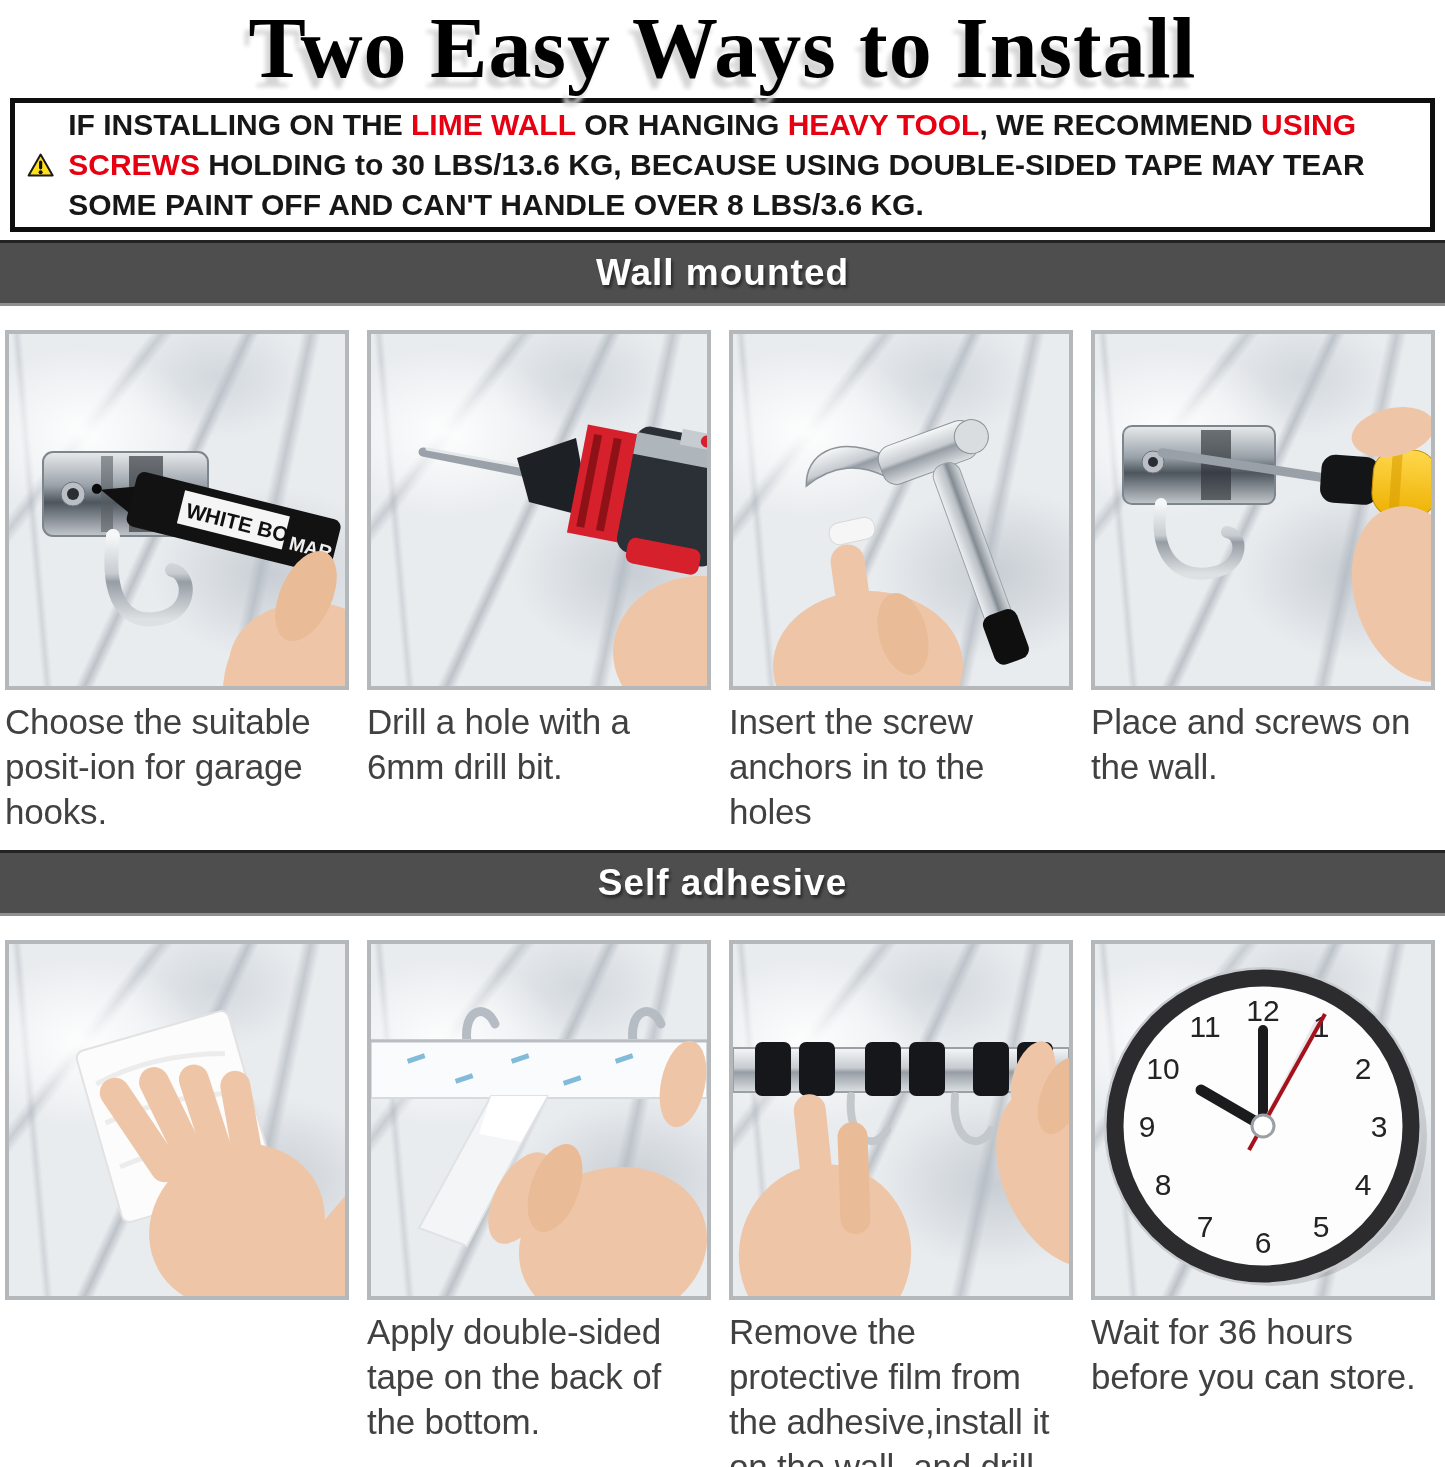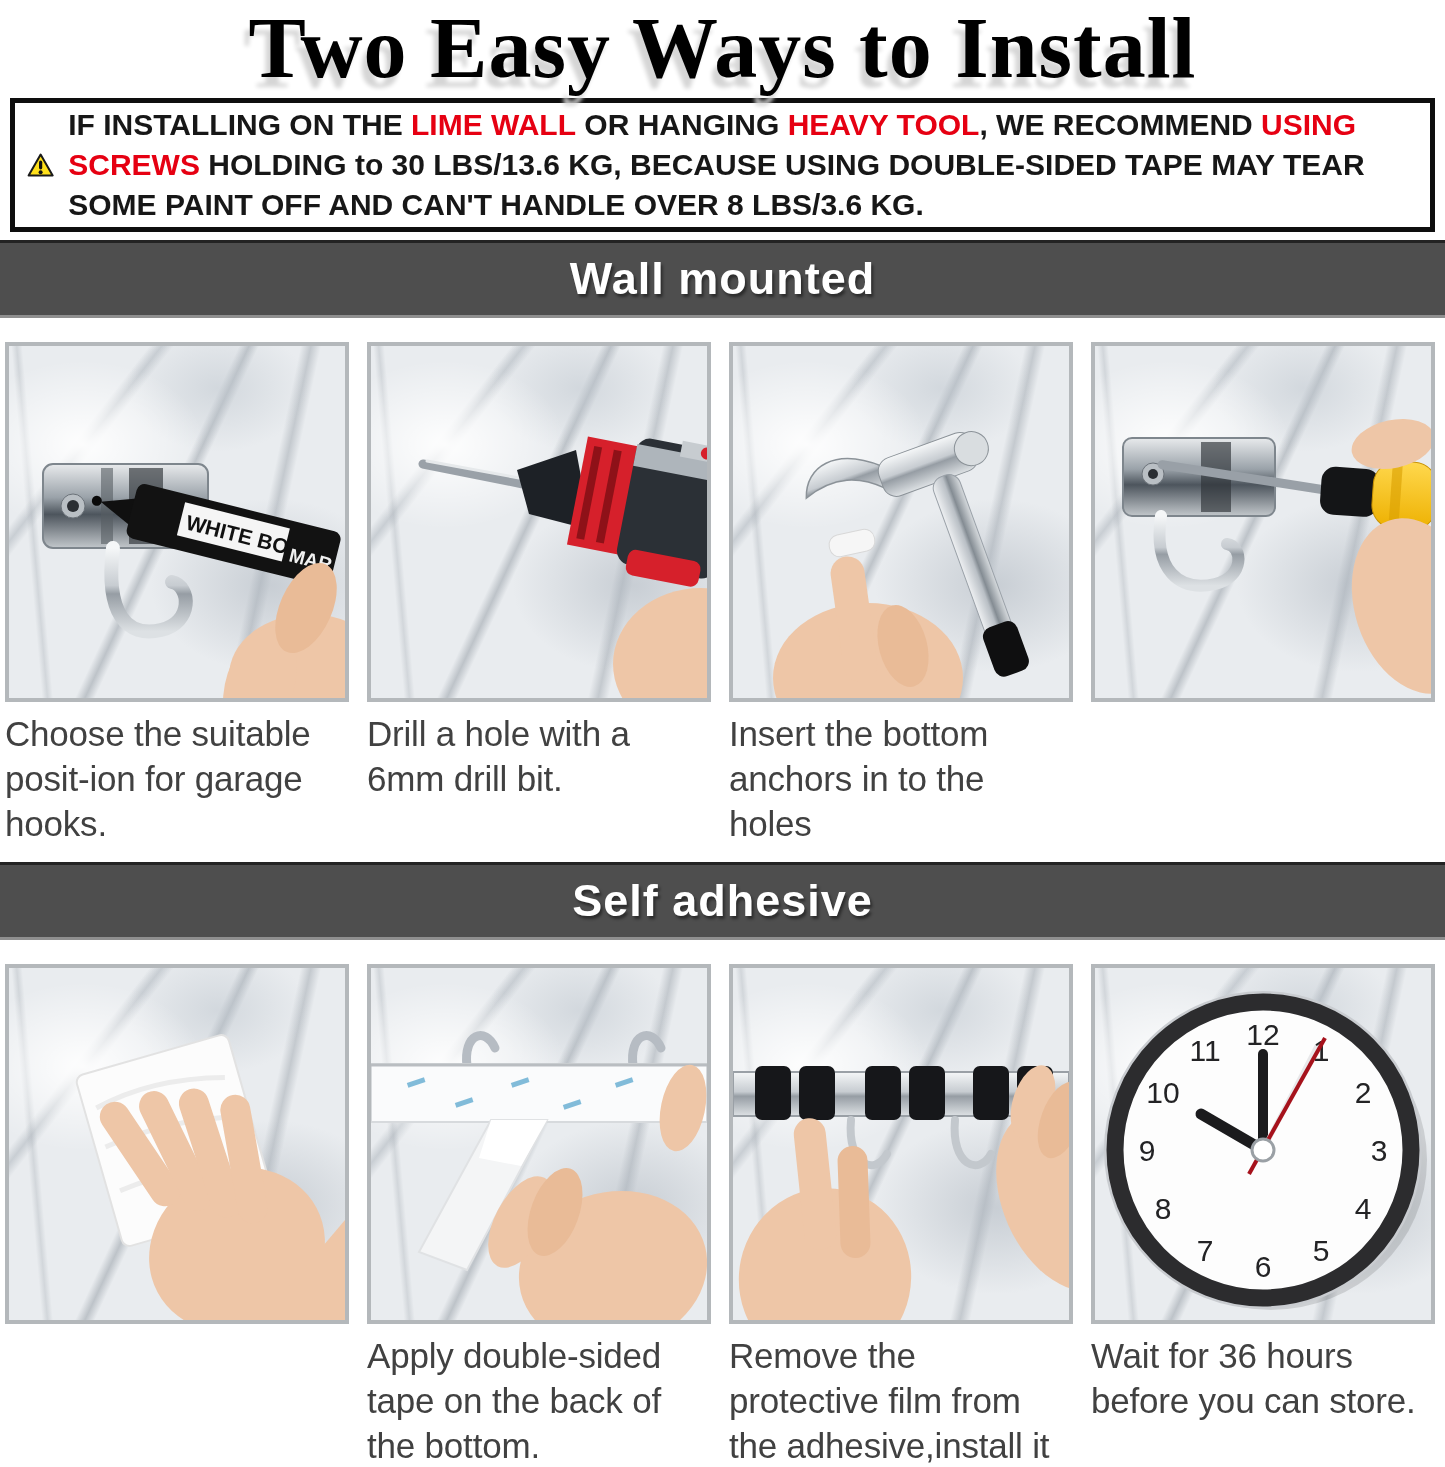--- a/index.html
+++ b/index.html
@@ -8,22 +8,22 @@
   
   .title{height:96px;display:flex;align-items:center;justify-content:center;
          font-family:"Liberation Serif",serif;font-weight:700;font-size:86px;color:#000;
          letter-spacing:1px;text-shadow:-5px 10px 4px #d6d6d6;}
   
   .warning{margin:2px 10px 0;border:5px solid #0e0e0e;display:flex;align-items:center;
            gap:14px;padding:6px 16px 6px 12px;box-sizing:border-box;height:134px;}
   .warn-text{font-size:30px;line-height:1.34;color:#171717;font-weight:600;letter-spacing:0px;}
   .warn-red{color:#e60012;font-weight:800;}
   
-  .bar{height:78px;background:#4e4e4e;border-top:3px solid #232323;border-bottom:3px solid #8f8f8f;
-       display:flex;align-items:center;justify-content:center;color:#fff;font-size:45px;
+  .bar{height:66px;background:#4e4e4e;border-top:3px solid #232323;border-bottom:3px solid #8f8f8f;
+       display:flex;align-items:center;justify-content:center;color:#fff;font-size:37px;
        font-weight:700;letter-spacing:1px;text-shadow:2px 3px 3px rgba(0,0,0,.45);box-sizing:border-box;}
   .bar1{margin-top:8px;} .bar2{margin-top:16px;text-align:center;}
   
   .grid{display:flex;gap:18px;padding:0 5px;margin-top:24px;}
   .col{width:344px;display:flex;flex-direction:column;}
   .photo{width:336px;height:352px;border:4px solid #b4b8bb;position:relative;overflow:hidden;}
   .marble{background-color:#e9ecef;background-image:
      radial-gradient(ellipse 60% 40% at 22% 28%, rgba(255,255,255,.95), transparent 60%),
      radial-gradient(ellipse 55% 38% at 78% 68%, rgba(173,181,190,.55), transparent 65%),
      radial-gradient(ellipse 45% 30% at 62% 12%, rgba(188,196,204,.5), transparent 60%),
@@ -160,21 +160,21 @@
             <rect x="192" y="288" width="36" height="52" rx="10" fill="#0f0f10"></rect>
           </g>
           <g>
             <ellipse cx="135" cy="332" rx="95" ry="75" fill="#eec6a7"></ellipse>
             <rect x="104" y="210" width="34" height="126" rx="17" fill="#eec6a7" transform="rotate(-8 121 273)"></rect>
             <ellipse cx="170" cy="300" rx="24" ry="42" fill="#e9bb97" transform="rotate(-15 170 300)"></ellipse>
             <rect x="96" y="186" width="46" height="22" rx="10" fill="#f6f6f6" stroke="#d8d8d8" transform="rotate(-12 119 197)"></rect>
           </g>
         </svg>
       </div>
-      <div class="caption">Insert the bottom anchors in to the holes</div>
+      <div class="caption">Insert the screw anchors in to the holes</div>
     </div>
 
     <div class="col">
       <div class="photo marble">
         <svg width="336" height="352" viewBox="0 0 336 352">
           <g>
             <rect x="28" y="92" width="152" height="78" rx="9" fill="url(#gSteel)" stroke="#7e868d" stroke-width="2"></rect>
             <rect x="106" y="96" width="30" height="70" fill="#2e3338" opacity=".65"></rect>
             <circle cx="58" cy="128" r="11" fill="#b9bfc4" stroke="#6c737a"></circle>
             <circle cx="58" cy="128" r="5" fill="#2a2e33"></circle>
@@ -185,20 +185,21 @@
             <rect x="226" y="118" width="58" height="48" rx="14" fill="#141517"></rect>
             <rect x="278" y="108" width="64" height="68" rx="24" fill="url(#gYellow)" stroke="#c79000"></rect>
             <rect x="296" y="108" width="10" height="68" fill="#d99e00" opacity=".6"></rect>
           </g>
           <g>
             <ellipse cx="322" cy="260" rx="62" ry="90" fill="#eec6a7" transform="rotate(-18 322 260)"></ellipse>
             <ellipse cx="298" cy="98" rx="42" ry="24" fill="#eec6a7" transform="rotate(-12 298 98)"></ellipse>
           </g>
         </svg>
       </div>
+      <div class="caption">Place and screws on the wall.</div>
     </div>
   </div>
 
   <div class="bar bar2">Self adhesive</div>
 
   <div class="grid">
 
     <div class="col">
       <div class="photo marble">
         <svg width="336" height="352" viewBox="0 0 336 352">

